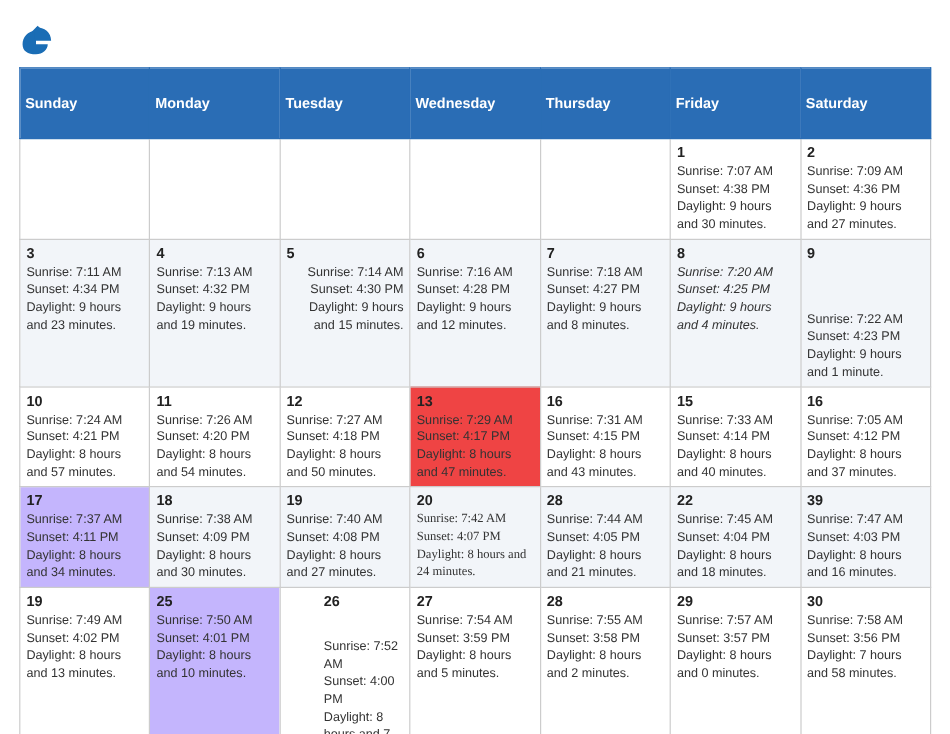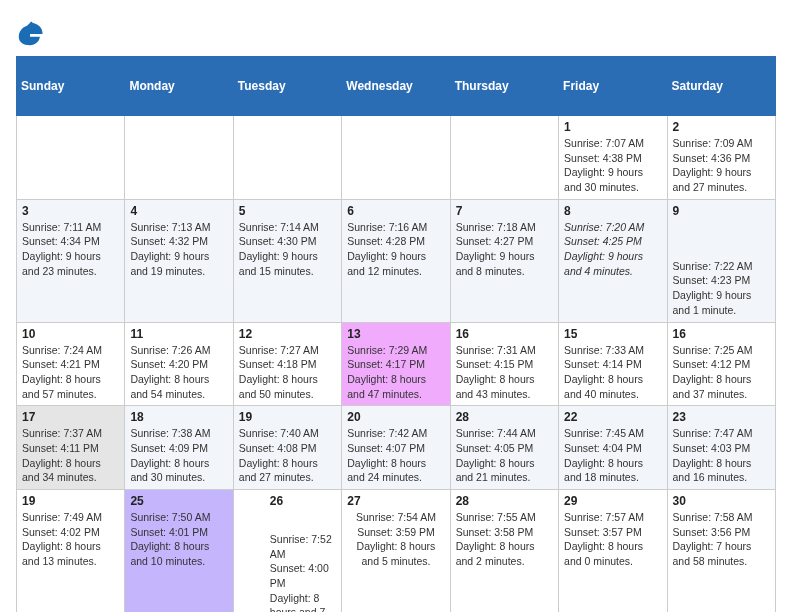--- a/index.html
+++ b/index.html
@@ -150,21 +150,21 @@
 Daylight: 9 hours and 23 minutes.</div>
         </td>
         <td style="background: rgb(242, 245, 249);">
           <span class="day-number">4</span>
           <div class="day-info" style="white-space: pre-line;">Sunrise: 7:13 AM
 Sunset: 4:32 PM
 Daylight: 9 hours and 19 minutes.</div>
         </td>
         <td style="background: rgb(242, 245, 249);">
           <span class="day-number">5</span>
-          <div class="day-info" style="white-space: pre-line;">Sunrise: 7:14 AM
+          <div class="day-info" style="white-space: pre-line; text-align: right;">Sunrise: 7:14 AM
 Sunset: 4:30 PM
 Daylight: 9 hours and 15 minutes.</div>
         </td>
         <td style="background: rgb(242, 245, 249);">
           <span class="day-number">6</span>
           <div class="day-info" style="white-space: pre-line;">Sunrise: 7:16 AM
 Sunset: 4:28 PM
 Daylight: 9 hours and 12 minutes.</div>
         </td>
         <td style="background: rgb(242, 245, 249);">
@@ -198,84 +198,84 @@
           <div class="day-info" style="white-space: pre-line;">Sunrise: 7:26 AM
 Sunset: 4:20 PM
 Daylight: 8 hours and 54 minutes.</div>
         </td>
         <td style="background: rgb(255, 255, 255);">
           <span class="day-number">12</span>
           <div class="day-info" style="white-space: pre-line;">Sunrise: 7:27 AM
 Sunset: 4:18 PM
 Daylight: 8 hours and 50 minutes.</div>
         </td>
-        <td style="background: #f0abfc;">
+        <td style="background: #ef4444;">
           <span class="day-number">13</span>
           <div class="day-info" style="white-space: pre-line;">Sunrise: 7:29 AM
 Sunset: 4:17 PM
 Daylight: 8 hours and 47 minutes.</div>
         </td>
         <td style="background: rgb(255, 255, 255);">
           <span class="day-number">16</span>
           <div class="day-info" style="white-space: pre-line;">Sunrise: 7:31 AM
 Sunset: 4:15 PM
 Daylight: 8 hours and 43 minutes.</div>
         </td>
         <td style="background: rgb(255, 255, 255);">
           <span class="day-number">15</span>
           <div class="day-info" style="white-space: pre-line;">Sunrise: 7:33 AM
 Sunset: 4:14 PM
 Daylight: 8 hours and 40 minutes.</div>
         </td>
         <td style="background: rgb(255, 255, 255);">
           <span class="day-number">16</span>
-          <div class="day-info" style="white-space: pre-line;">Sunrise: 7:25 AM
+          <div class="day-info" style="white-space: pre-line;">Sunrise: 7:05 AM
 Sunset: 4:12 PM
 Daylight: 8 hours and 37 minutes.</div>
         </td>
       </tr>
       <tr>
-        <td style="background: #e5e5e5; margin-top: 40px;">
+        <td style="background: #c4b5fd; margin-top: 40px;">
           <span class="day-number">17</span>
           <div class="day-info" style="white-space: pre-line;">Sunrise: 7:37 AM
 Sunset: 4:11 PM
 Daylight: 8 hours and 34 minutes.</div>
         </td>
         <td style="background: rgb(242, 245, 249);">
           <span class="day-number">18</span>
           <div class="day-info" style="white-space: pre-line;">Sunrise: 7:38 AM
 Sunset: 4:09 PM
 Daylight: 8 hours and 30 minutes.</div>
         </td>
         <td style="background: rgb(242, 245, 249);">
           <span class="day-number">19</span>
           <div class="day-info" style="white-space: pre-line;">Sunrise: 7:40 AM
 Sunset: 4:08 PM
 Daylight: 8 hours and 27 minutes.</div>
         </td>
         <td style="background: rgb(242, 245, 249);">
           <span class="day-number">20</span>
-          <div class="day-info" style="white-space: pre-line;">Sunrise: 7:42 AM
+          <div class="day-info" style="white-space: pre-line; font-family: Liberation Serif, serif;">Sunrise: 7:42 AM
 Sunset: 4:07 PM
 Daylight: 8 hours and 24 minutes.</div>
         </td>
         <td style="background: rgb(242, 245, 249);">
           <span class="day-number">28</span>
           <div class="day-info" style="white-space: pre-line;">Sunrise: 7:44 AM
 Sunset: 4:05 PM
 Daylight: 8 hours and 21 minutes.</div>
         </td>
         <td style="background: rgb(242, 245, 249);">
           <span class="day-number">22</span>
           <div class="day-info" style="white-space: pre-line;">Sunrise: 7:45 AM
 Sunset: 4:04 PM
 Daylight: 8 hours and 18 minutes.</div>
         </td>
         <td style="background: rgb(242, 245, 249);">
-          <span class="day-number">23</span>
+          <span class="day-number">39</span>
           <div class="day-info" style="white-space: pre-line;">Sunrise: 7:47 AM
 Sunset: 4:03 PM
 Daylight: 8 hours and 16 minutes.</div>
         </td>
       </tr>
       <tr>
         <td style="background: rgb(255, 255, 255);">
           <span class="day-number">19</span>
           <div class="day-info" style="white-space: pre-line;">Sunrise: 7:49 AM
 Sunset: 4:02 PM
@@ -288,21 +288,21 @@
 Daylight: 8 hours and 10 minutes.</div>
         </td>
         <td style="background: rgb(255, 255, 255); padding-left: 36px;">
           <span class="day-number">26</span>
           <div class="day-info" style="white-space: pre-line; margin-top: 24px;">Sunrise: 7:52 AM
 Sunset: 4:00 PM
 Daylight: 8 hours and 7 minutes.</div>
         </td>
         <td style="background: rgb(255, 255, 255);">
           <span class="day-number">27</span>
-          <div class="day-info" style="white-space: pre-line; text-align: center;">Sunrise: 7:54 AM
+          <div class="day-info" style="white-space: pre-line;">Sunrise: 7:54 AM
 Sunset: 3:59 PM
 Daylight: 8 hours and 5 minutes.</div>
         </td>
         <td style="background: rgb(255, 255, 255);">
           <span class="day-number">28</span>
           <div class="day-info" style="white-space: pre-line;">Sunrise: 7:55 AM
 Sunset: 3:58 PM
 Daylight: 8 hours and 2 minutes.</div>
         </td>
         <td style="background: rgb(255, 255, 255);">

